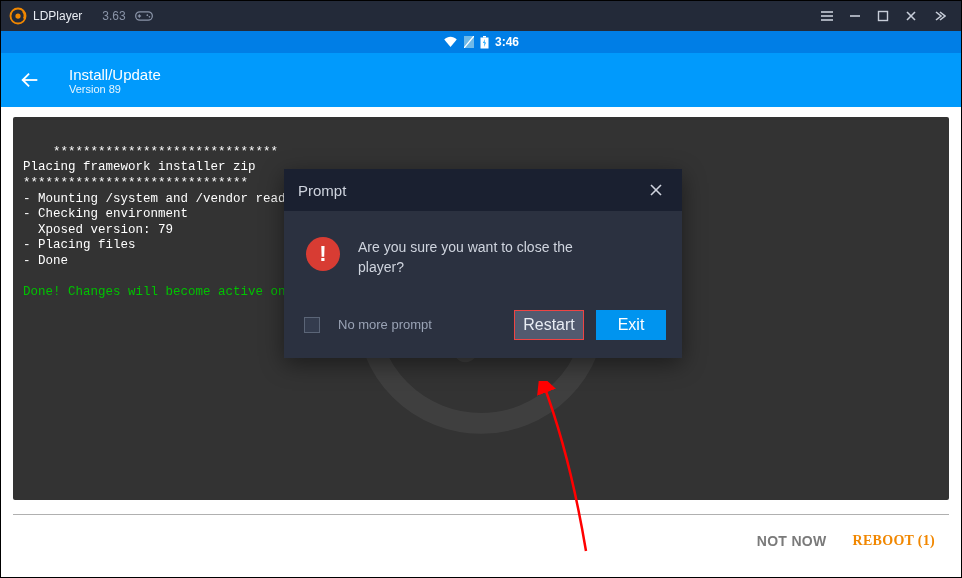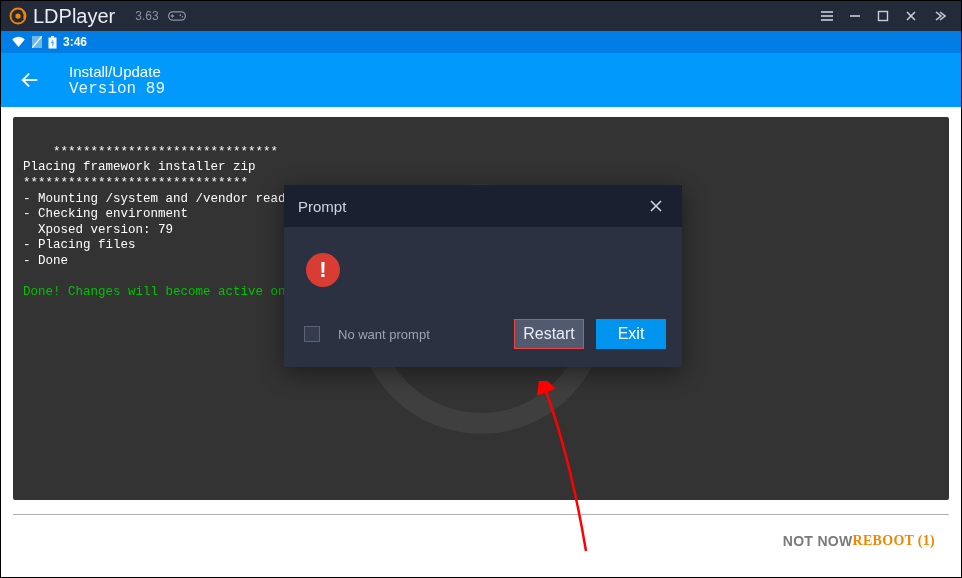--- a/index.html
+++ b/index.html
@@ -1,49 +1,49 @@
 <!DOCTYPE html>
 <html><head>
 <meta charset="utf-8">
 <style>
 * { margin: 0; padding: 0; box-sizing: border-box; }
 body { width: 962px; height: 578px; font-family: "Segoe UI", Arial, sans-serif; background: #fff; overflow: hidden; position: relative; border: 1px solid #000; }
 
 .titlebar { height: 30px; background: #232a39; display: flex; align-items: center; padding: 0 8px; color: #d8dce3; }
 .titlebar .logo { width: 18px; height: 18px; margin-right: 6px; display: flex; align-items: center; justify-content: center; }
-.titlebar .app-name { font-size: 20px; color: #e8ecf3; }
+.titlebar .app-name { font-size: 12px; color: #e8ecf3; }
 .titlebar .app-version { font-size: 12px; color: #8a94a8; margin-left: 20px; }
 .titlebar .controller-icon { margin-left: 8px; display: flex; align-items: center; }
 .titlebar .spacer { flex: 1; }
 .titlebar .win-btn { width: 28px; height: 28px; display: flex; align-items: center; justify-content: center; color: #c7cdd9; }
 .titlebar .win-btn svg { width: 14px; height: 14px; }
 
-.android-status { height: 22px; background: #007ee6; display: flex; align-items: center; justify-content: flex-start; padding: 0 10px; color: #fff; font-size: 12px; gap: 6px; }
+.android-status { height: 22px; background: #007ee6; display: flex; align-items: center; justify-content: center; padding: 0 10px; color: #fff; font-size: 12px; gap: 6px; }
 .android-status .icon { display: flex; align-items: center; }
 
 .app-header { height: 54px; background: #019afc; display: flex; align-items: center; padding: 0 18px; color: #fff; }
 .app-header .back-arrow { display: flex; align-items: center; margin-right: 28px; }
 .app-header .titles { display: flex; flex-direction: column; }
 .app-header .title { font-size: 15px; font-weight: 500; }
-.app-header .subtitle { font-size: 16px; opacity: .9; font-family: Liberation Mono, monospace; }
+.app-header .subtitle { font-size: 11px; opacity: .9; }
 
 .content { padding: 10px 12px 0 12px; }
 
 .terminal { background: #333333; color: #ddd; font-family: "Consolas", "Courier New", monospace; font-size: 12.5px; line-height: 1.25; padding: 12px 10px; height: 383px; border-radius: 2px; white-space: pre; position: relative; overflow: hidden; }
 .terminal .white { color: #fff; }
 .terminal .green { color: #00c200; }
 .terminal .watermark { position: absolute; top: 50%; left: 50%; transform: translate(-50%, -50%); opacity: .06; }
 
 .divider { height: 1px; background: #b0b0b0; margin: 14px 12px 0 12px; }
 
-.bottom-bar { display: flex; justify-content: flex-end; align-items: center; padding: 18px 26px 0 12px; font-size: 14px; font-weight: 600; letter-spacing: .3px; }
+.bottom-bar { display: flex; justify-content: flex-end; align-items: center; padding: 18px 26px 0 12px; gap: 26px; font-size: 14px; font-weight: 600; letter-spacing: .3px; }
 .bottom-bar .btn-notnow { color: #7a7a7a; }
 .bottom-bar .btn-reboot { color: #f18700; font-family: Liberation Serif, serif; }
 
-.dialog { position: absolute; left: 283px; top: 184px; width: 398px; background: #2b3140; box-shadow: 0 6px 22px rgba(0,0,0,.45); }
+.dialog { position: absolute; left: 283px; top: 168px; width: 398px; background: #2b3140; box-shadow: 0 6px 22px rgba(0,0,0,.45); }
 .dialog-header { height: 42px; display: flex; align-items: center; padding: 0 14px; background: #1a2030; color: #cfd4de; font-size: 15px; }
 .dialog-header .spacer2 { flex: 1; }
 .dialog-header .close { display: flex; align-items: center; justify-content: center; width: 24px; height: 24px; }
 .dialog-body { display: flex; padding: 26px 22px 20px 22px; color: #cfd4de; font-size: 14px; line-height: 1.45; }
 .dialog-body .alert-icon { width: 34px; height: 34px; background: #d83c33; border-radius: 50%; display: flex; align-items: center; justify-content: center; margin-right: 18px; flex-shrink: 0; }
 .dialog-body .alert-icon span { color: #fff; font-weight: 700; font-size: 22px; }
 .dialog-footer { display: flex; align-items: center; padding: 12px 16px 18px 16px; gap: 12px; }
 .dialog-footer .chk { width: 16px; height: 16px; border: 1px solid #5b6577; background: #343c4e; margin-right: 6px; margin-left: 4px; }
 .dialog-footer .chk-label { color: #9aa3b5; font-size: 13px; }
 .dialog-footer .spacer3 { flex: 1; }
@@ -174,24 +174,25 @@
       <svg width="14" height="14" viewBox="0 0 14 14">
           <line x1="2" y1="2" x2="12" y2="12" stroke="#cfd4de" stroke-width="1.6"></line>
           <line x1="12" y1="2" x2="2" y2="12" stroke="#cfd4de" stroke-width="1.6"></line>
         </svg>
     </span>
   </div>
   <div class="dialog-body">
     <div class="alert-icon">
         <span>!</span>
       </div>
+    <div style="max-width:260px">Are you sure you want to close the player?</div>
   </div>
   <div class="dialog-footer">
     <span class="chk"></span>
-    <span class="chk-label">No want prompt</span>
+    <span class="chk-label">No more prompt</span>
     <span class="spacer3"></span>
     <span class="dbtn restart">Restart</span>
     <span class="dbtn exit">Exit</span>
   </div>
 </div>
 
 <svg class="arrow-annot" width="110" height="180" viewBox="0 0 110 180">
   <defs>
       <marker id="ah" markerWidth="8" markerHeight="8" refX="4" refY="4" orient="auto">
         <path d="M0 0 L8 4 L0 8 Z" fill="#ff0000"></path>

